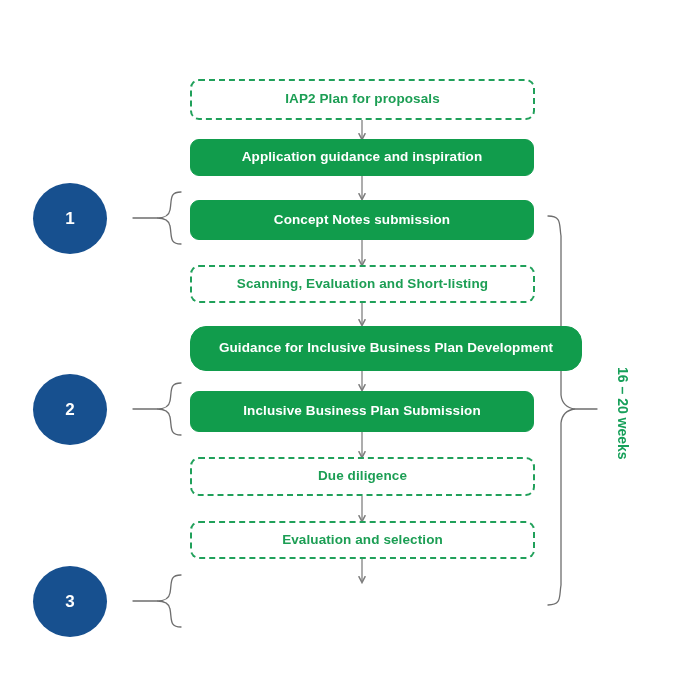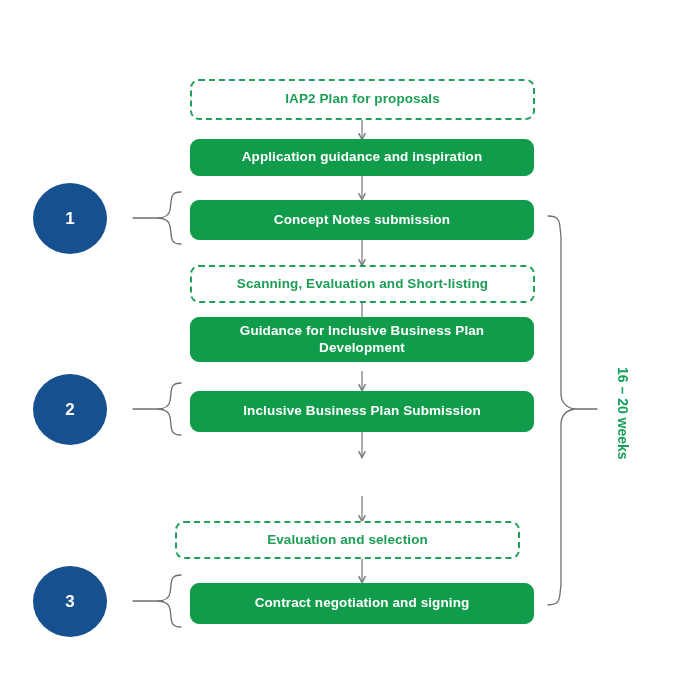--- a/index.html
+++ b/index.html
@@ -143,36 +143,36 @@
   </div>
 
   <div class="node solid" style="left:190px; top:139px; width:344px; height:37px;">
     <span>Application guidance and inspiration</span>
   </div>
 
   <div class="node dashed" style="left:190px; top:265px; width:345px; height:38px;">
     <span>Scanning, Evaluation and Short-listing</span>
   </div>
 
-  <div class="node solid" style="left:190px; top:317px; width:344px; height:45px;">
+  <div class="node solid" style="left:190px; top:326px; width:392px; height:45px;border-radius:16px;">
     <span>Guidance for Inclusive Business Plan Development</span>
   </div>
 
   <div class="node solid" style="left:190px; top:391px; width:344px; height:41px;">
     <span>Inclusive Business Plan Submission</span>
   </div>
 
+  <div class="node dashed" style="left:190px; top:457px; width:345px; height:39px;">
+    <span>Due diligence</span>
+  </div>
 
-  <div class="node dashed" style="left:175px; top:521px; width:345px; height:38px;">
+  <div class="node dashed" style="left:190px; top:521px; width:345px; height:38px;">
     <span>Evaluation and selection</span>
   </div>
 
-  <div class="node solid" style="left:190px; top:583px; width:344px; height:41px;">
-    <span>Contract negotiation and signing</span>
-  </div>
 
   <div class="stage-circle" style="left:33px; top:183px; width:74px; height:71px;">
     <span>1</span>
   </div>
 
   <div class="stage-circle" style="left:33px; top:374px; width:74px; height:71px;">
     <span>2</span>
   </div>
 
   <div class="stage-circle" style="left:33px; top:566px; width:74px; height:71px;">

